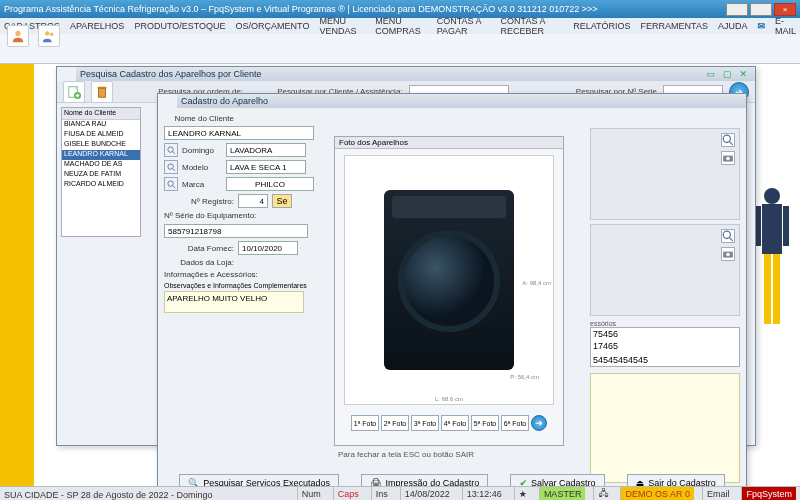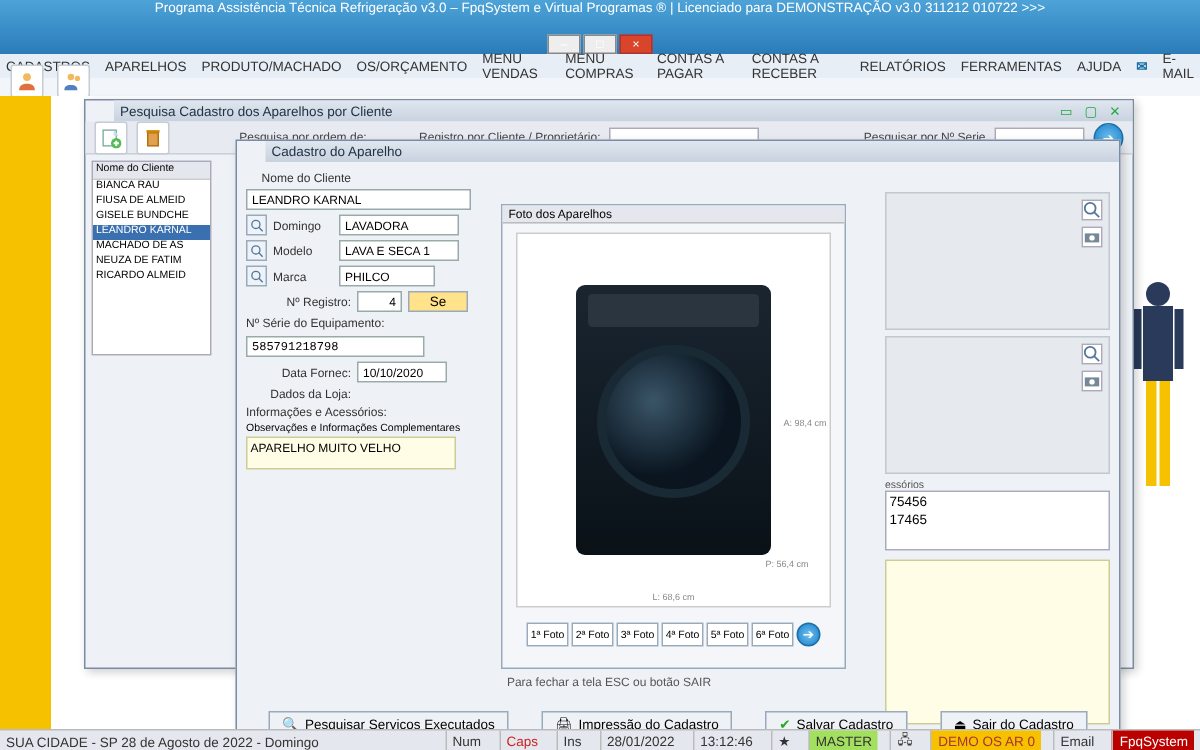--- a/index.html
+++ b/index.html
@@ -1,17 +1,17 @@
 <!DOCTYPE html>
 <html><head>
 <meta charset="utf-8">
 <style>
 * { box-sizing: border-box; margin: 0; padding: 0; font-family: Tahoma, Arial, sans-serif; font-size: 9px; }
 body { width: 800px; height: 500px; background: #dde4ec; overflow: hidden; position: relative; }
-.titlebar { height: 36px; background: linear-gradient(#4da3d8,#2a7cb8); color: #fff; display: flex; align-items: center; padding: 0 4px; flex-direction: column; }
+.titlebar { height: 18px; background: linear-gradient(#4da3d8,#2a7cb8); color: #fff; display: flex; align-items: center; padding: 0 4px; }
 .titlebar .title { flex: 1; font-size: 9px; }
 .winbtns { display: flex; gap: 2px; }
 .winbtn { width: 22px; height: 13px; background: #eee; border: 1px solid #888; font-size: 8px; text-align: center; line-height: 11px; }
 .winbtn.close { background: #d9452a; color: #fff; border-color: #a33; }
 .menubar { height: 16px; background: #e8eef5; display: flex; align-items: center; padding: 0 4px; gap: 10px; color: #333; font-size: 8px; }
 .menubar span { cursor: default; }
 .toolbar { height: 30px; background: #f2f5f9; border-bottom: 1px solid #c0c8d0; display: flex; align-items: center; padding: 0 4px; gap: 4px; }
 .toolbtn { width: 22px; height: 22px; background: #fff; border: 1px solid #c5ccd6; border-radius: 2px; display: flex; align-items: center; justify-content: center; }
 .toolbtn svg { width: 14px; height: 14px; }
 .toolbar .lbl { font-size: 8px; color: #555; margin-top: 16px; }
@@ -74,21 +74,21 @@
   <div class="winbtns">
     <div class="winbtn">–</div>
     <div class="winbtn">□</div>
     <div class="winbtn close">×</div>
   </div>
 </div>
 
 <div class="menubar">
   <span>CADASTROS</span>
   <span>APARELHOS</span>
-  <span>PRODUTO/MACHADO</span>
+  <span>PRODUTO/ESTOQUE</span>
   <span>OS/ORÇAMENTO</span>
   <span>MENU VENDAS</span>
   <span>MENU COMPRAS</span>
   <span>CONTAS A PAGAR</span>
   <span>CONTAS A RECEBER</span>
   <span>RELATÓRIOS</span>
   <span>FERRAMENTAS</span>
   <span>AJUDA</span>
   <span style="color:#1a6fa8;font-weight:bold">✉ </span>
     <span>E-MAIL</span>
@@ -149,21 +149,21 @@
         </div>
       <div class="toolbtn">
           <svg viewBox="0 0 16 16">
             <rect x="4" y="4" width="8" height="10" fill="#e0a050" stroke="#a60"></rect>
             <rect x="3" y="2" width="10" height="2" fill="#c80"></rect>
           </svg>
         </div>
       <span style="flex:.3"></span>
       <span class="lbl">Pesquisa por ordem de:</span>
       <span style="flex:.2"></span>
-      <span class="lbl">Registro por Cliente / Proprietário:</span>
+      <span class="lbl">Pesquisar por Cliente / Assistência:</span>
       <input style="width: 100px;">
       <span style="flex:.5"></span>
       <span class="lbl">Pesquisar por Nº Serie</span>
       <input style="width: 60px;">
       <div class="roundbtn">➔</div>
     </div>
 
     <div class="clientlist">
       <div class="hdr">Nome do Cliente</div>
       <div class="row">BIANCA RAU</div>
@@ -208,30 +208,30 @@
             <input style="width: 80px;" value="LAVA E SECA 1">
           </div>
           <div class="field">
             <div class="iconbtn">
                 <svg viewBox="0 0 10 10">
                   <circle cx="4" cy="4" r="3" fill="none" stroke="#579"></circle>
                   <path d="M6 6l3 3" stroke="#579"></path>
                 </svg>
               </div>
             <span class="flbl" style="width:40px;text-align:left">Marca</span>
-            <input style="width: 64px;" value="PHILCO">
+            <input style="width: 88px; text-align: center;" value="PHILCO">
           </div>
           <div class="field">
             <span class="flbl">Nº Registro:</span>
             <input style="width: 30px; text-align: right;" value="4">
-            <button class="iconbtn" style="width:40px;background:#ffe28a">Se</button>
+            <button class="iconbtn" style="width:20px;background:#ffe28a">Se</button>
           </div>
           <div class="field" style="flex-direction:column;align-items:flex-start">
             <span class="flbl" style="width:auto;text-align:left">Nº Série do Equipamento:</span>
-            <input style="width: 119px; font-family: Liberation Mono, monospace;" value="585791218798">
+            <input style="width: 144px;" value="585791218798">
           </div>
           <div class="field">
             <span class="flbl">Data Fornec:</span>
             <input style="width: 60px;" value="10/10/2020">
           </div>
           <div class="field">
               <span class="flbl">Dados da Loja:</span>
             </div>
           <div class="field">
               <span class="flbl" style="width:auto">Informações e Acessórios:</span>
@@ -267,20 +267,21 @@
                   <rect x="1" y="3" width="8" height="5" fill="#789"></rect>
                   <circle cx="5" cy="5.5" r="1.5" fill="#fff"></circle>
                 </svg>
               </div>
           </div>
           <div class="acess">essórios</div>
           <div class="aclist">
             <div>75456</div>
             <div>17465</div>
             <div></div>
+            <div>54545454545</div>
           </div>
           <div style="height:110px;background:#fffde6;border:1px solid #cc9;margin-top:6px"></div>
         </div>
 
         <div class="photopanel">
           <div class="phead">Foto dos Aparelhos</div>
           <div class="photoimg">
             <div class="washer"></div>
             <span class="dimlbl" style="right:2px;top:50%">A: 98,4 cm</span>
             <span class="dimlbl" style="bottom:2px;left:50%;transform:translateX(-50%)">L: 68,6 cm</span>
@@ -320,21 +321,21 @@
     <div class="closehint">Para fechar a tela ESC ou botão SAIR</div>
   </div>
 </div>
 
 <div class="statusbar">
   <span>SUA CIDADE - SP 28 de Agosto de 2022 - Domingo</span>
   <span class="spacer"></span>
   <span class="cell">Num</span>
   <span class="cell red">Caps</span>
   <span class="cell">Ins</span>
-  <span class="cell">28/01/2022</span>
+  <span class="cell">14/08/2022</span>
   <span class="cell">13:12:46</span>
   <span class="cell">★</span>
   <span class="cell green">MASTER</span>
   <span class="cell">🖧</span>
   <span class="cell orange">DEMO OS AR 0</span>
   <span class="cell">Email</span>
   <span class="cell" style="background:#b00;color:#fff">FpqSystem</span>
 </div>
 
 </body></html>

